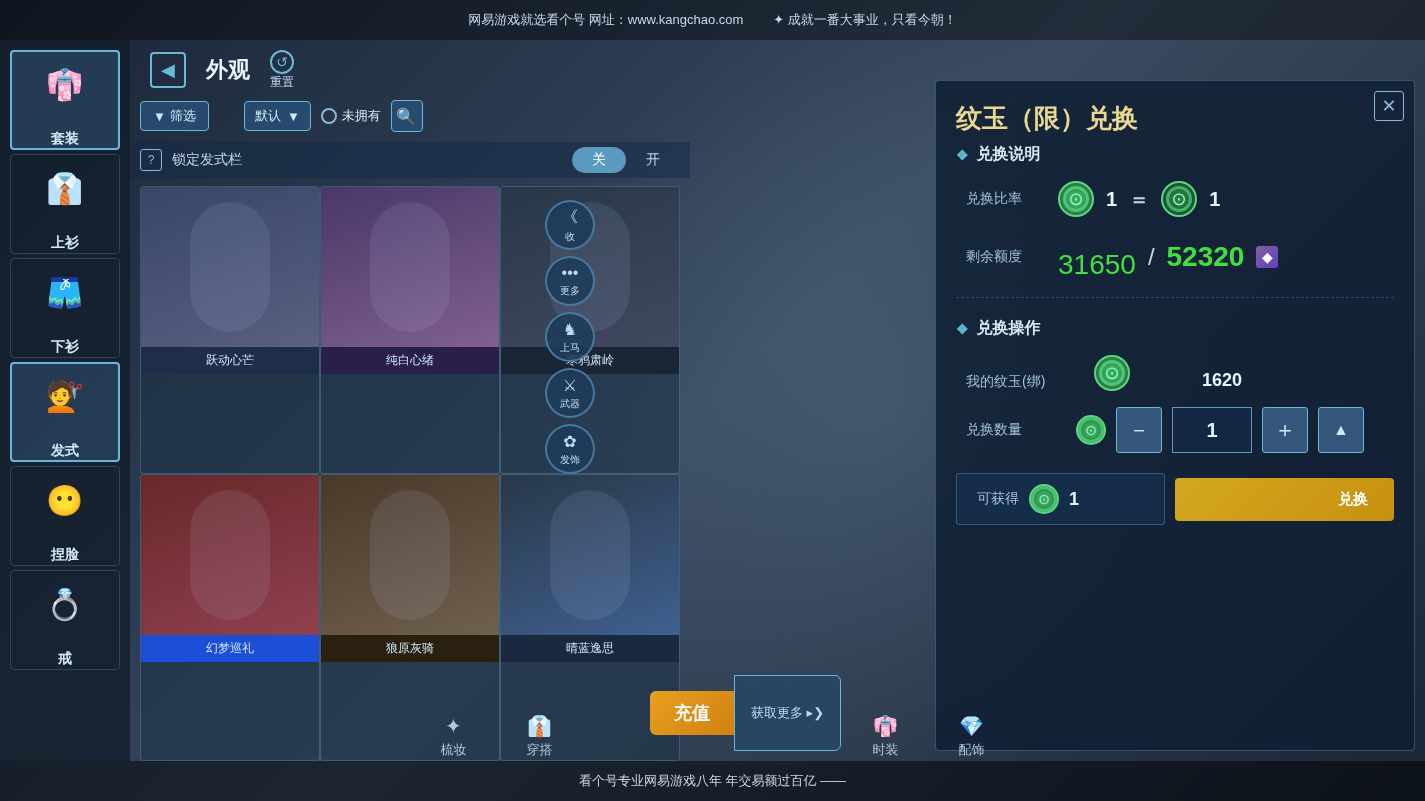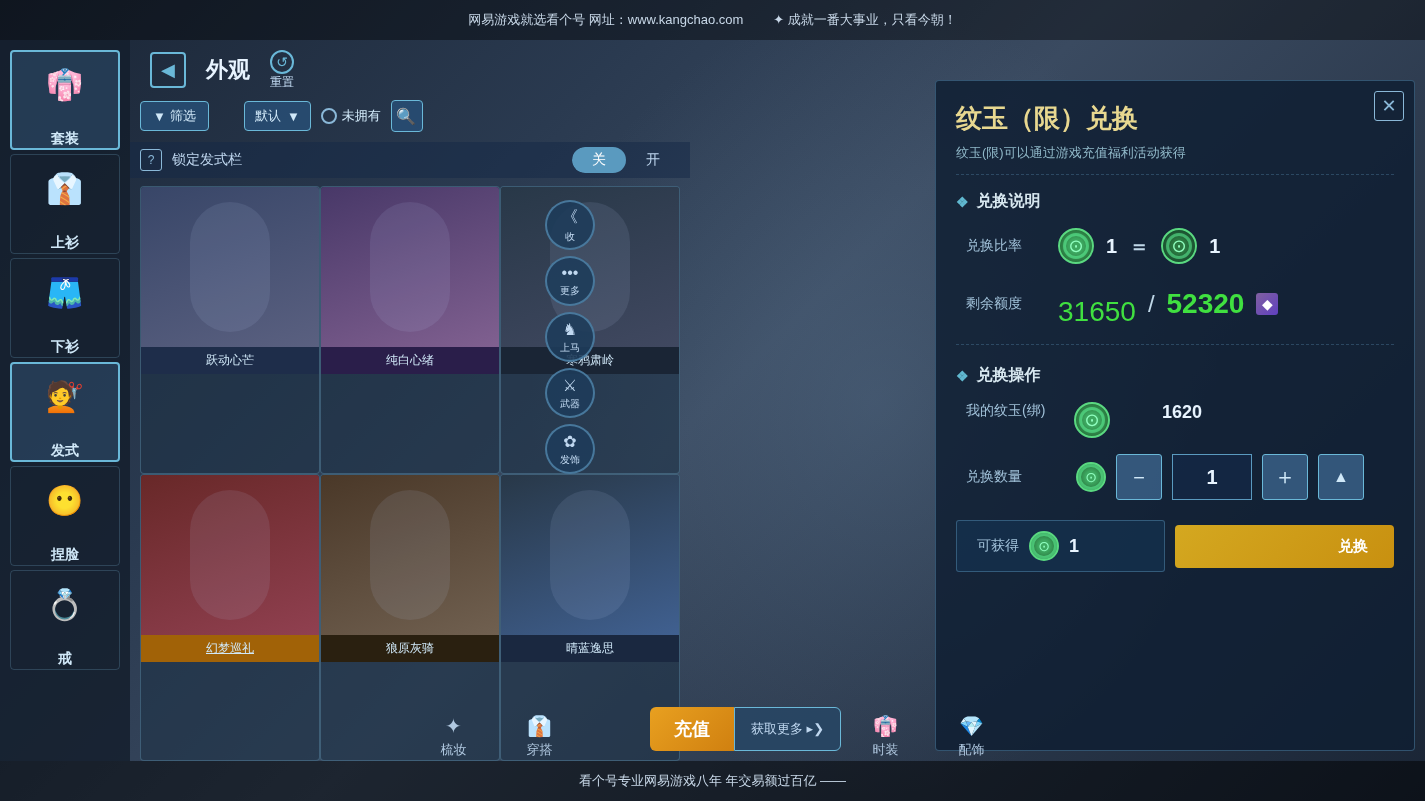--- a/index.html
+++ b/index.html
@@ -438,22 +438,22 @@
       align-items: center;
       justify-content: center;
       color: white;
       font-size: 14px;
       cursor: pointer;
     }
 
     
     .my-jade-row {
       display: flex;
-      align-items: flex-start;
-      gap: 8px;
+      align-items: flex-end;
+      gap: 28px;
       margin-bottom: 16px;
       padding-left: 10px;
     }
     .my-jade-label {
       color: #a0c0d8;
       font-size: 14px;
       width: 100px;
     }
     .my-jade-value {
       color: #e8f4ff;
@@ -638,21 +638,21 @@
       font-weight: bold;
       padding: 10px 24px;
       border-radius: 6px 0 0 6px;
       cursor: pointer;
     }
     .get-more-btn {
       background: rgba(40,70,100,0.9);
       border: 1px solid #6ab8d8;
       color: #c0d8f0;
       font-size: 13px;
-      padding: 12px 16px;
+      padding: 28px 16px;
       border-radius: 0 6px 6px 0;
       cursor: pointer;
       display: flex;
       align-items: center;
       gap: 4px;
     }
     .charge-group {
       display: flex;
       align-items: center;
     }
@@ -750,21 +750,21 @@
       <div class="grid-item">
         <div class="grid-item-img" style="background: linear-gradient(160deg, rgb(40, 56, 72) 0%, rgb(64, 72, 96) 100%);">
           <div style="width:80px;height:130px;background:rgba(200,220,255,0.1);border-radius:40px;"></div>
         </div>
         <div class="grid-item-name" style="background: rgb(26, 37, 53);">寒鸦肃岭</div>
       </div>
       <div class="grid-item">
         <div class="grid-item-img" style="background: linear-gradient(160deg, rgb(104, 40, 40) 0%, rgb(144, 64, 80) 100%);">
           <div style="width:80px;height:130px;background:rgba(200,220,255,0.1);border-radius:40px;"></div>
         </div>
-        <div class="grid-item-name" style="background: #a16207; text-decoration: underline;">幻梦巡礼</div>
+        <div class="grid-item-name" style="background: #1d4ed8;">幻梦巡礼</div>
       </div>
       <div class="grid-item">
         <div class="grid-item-img" style="background: linear-gradient(160deg, rgb(74, 56, 40) 0%, rgb(112, 96, 80) 100%);">
           <div style="width:80px;height:130px;background:rgba(200,220,255,0.1);border-radius:40px;"></div>
         </div>
         <div class="grid-item-name" style="background: rgb(42, 32, 16);">狼原灰骑</div>
       </div>
       <div class="grid-item">
         <div class="grid-item-img" style="background: linear-gradient(160deg, rgb(40, 56, 72) 0%, rgb(64, 96, 144) 100%);">
           <div style="width:80px;height:130px;background:rgba(200,220,255,0.1);border-radius:40px;"></div>
@@ -796,21 +796,20 @@
     <span>发饰</span>
   </div>
 </div>
 
 <div class="right-panel">
   <div class="close-btn">
     <span>✕</span>
   </div>
 
   <div class="panel-title">纹玉（限）兑换</div>
-  <div class="panel-subtitle">纹玉(限)可以通过游戏充值福利活动获得</div>
 
   <div class="section-title">
     <span class="diamond-icon">❖</span>
     <span>兑换说明</span>
   </div>
 
   <div class="exchange-rate-row">
     <span class="rate-label">兑换比率</span>
     <div class="jade-icon">⊙</div>
     <span class="rate-number">1</span>

